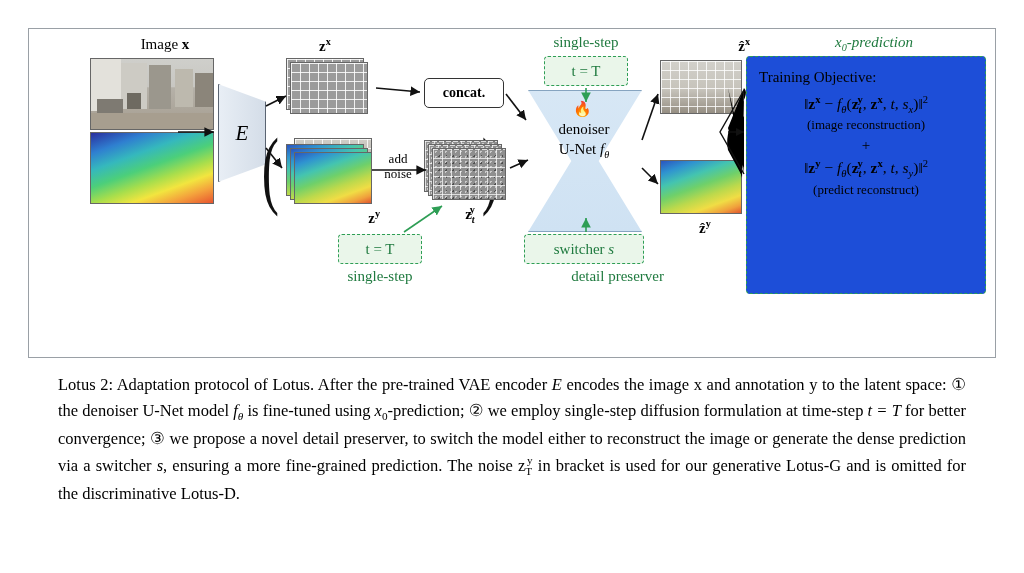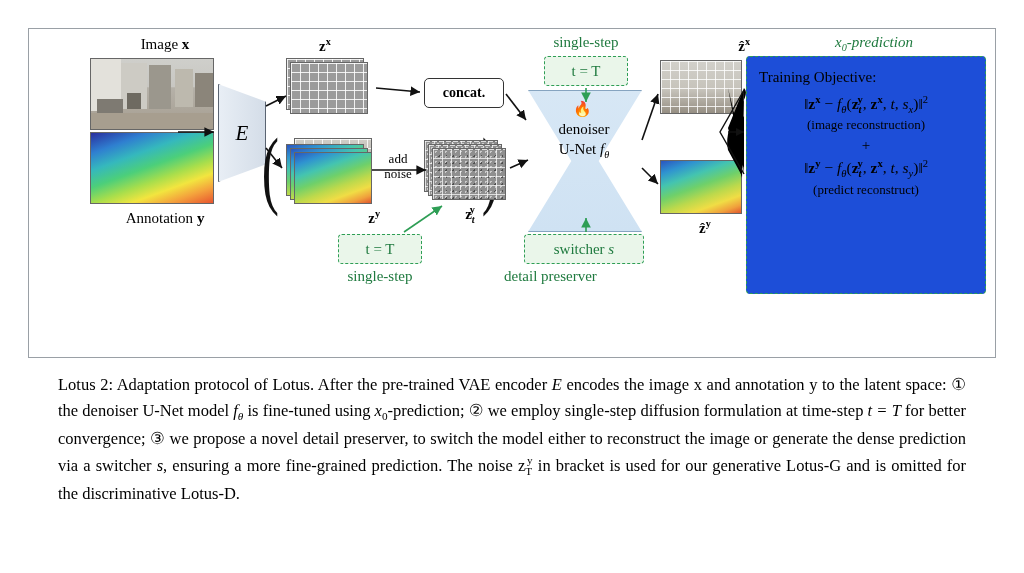--- a/index.html
+++ b/index.html
@@ -202,23 +202,20 @@
     <div class="door" style="left:58px; top:6px; width:22px; height:44px; background:#9b978d;"></div>
     <div class="obj" style="left:84px; top:10px; width:18px; height:38px; background:#bdb9ae;"></div>
     <div class="obj" style="left:104px; top:14px; width:18px; height:34px; background:#8b857a;"></div>
     <div class="obj" style="left:6px; top:40px; width:26px; height:18px; background:#7e7a72;"></div>
     <div class="obj" style="left:36px; top:34px; width:14px; height:16px; background:#6e6a61;"></div>
     <div class="obj" style="left:0; top:54px; width:124px; height:18px; background:#a79e8f;"></div>
   </div>
 
   <div class="tile depth-img" style="left:62px; top:104px; width:124px; height:72px;"></div>
 
-  <div class="abs lbl" style="left:42px; top:182px; width:190px; text-align:center;">
-    Annotation <span class="mb">y</span>
-  </div>
 
   <div class="abs encoder" style="left:190px; top:56px;">
     <span class="math ital" style="font-size:21px;">E</span>
   </div>
 
   <div class="abs lbl" style="left:252px; top:8px; width:90px; text-align:center;">
     <span class="mb">z</span><sup class="mb">x</sup>
   </div>
   <div class="tile grid-gray" style="left:258px; top:30px; width:78px; height:52px;"></div>
   <div class="tile grid-gray" style="left:262px; top:34px; width:78px; height:52px;"></div>
@@ -268,21 +265,21 @@
   <div class="abs unet-shape" style="left:500px; top:62px;"></div>
   <div class="abs flame" style="left:545px; top:72px;">🔥</div>
   <div class="abs lbl" style="left:498px; top:92px; width:116px; text-align:center; line-height:1.3;">
     <span>denoiser</span><br>
     U-Net <span class="math ital">f</span><sub class="ital">θ</sub>
   </div>
 
   <div class="abs dash-green" style="left:496px; top:206px; width:120px; height:30px;">
     <span class="math green" style="font-size:15px;">switcher <span class="ital">s</span></span>
   </div>
-  <div class="abs lbl green" style="left:476px; top:240px; width:160px; text-align:left;">detail preserver</div>
+  <div class="abs lbl green" style="left:476px; top:240px; width:160px; text-align:right;">detail preserver</div>
 
   <div class="abs lbl" style="left:632px; top:8px; width:90px; text-align:right;">
     <span class="mb">ẑ</span><sup class="mb">x</sup>
   </div>
   <div class="tile" style="left:632px; top:32px; width:82px; height:54px; background:
       repeating-linear-gradient(to right, rgba(255,255,255,.8) 0 1px, transparent 1px 9px),
       repeating-linear-gradient(to bottom, rgba(255,255,255,.8) 0 1px, transparent 1px 9px),
       linear-gradient(180deg,#d2d0ca 0%, #c6c3bb 55%, #968f83 100%);"></div>
 
   <div class="tile grid-color" style="left:632px; top:132px; width:82px; height:54px;"></div>

